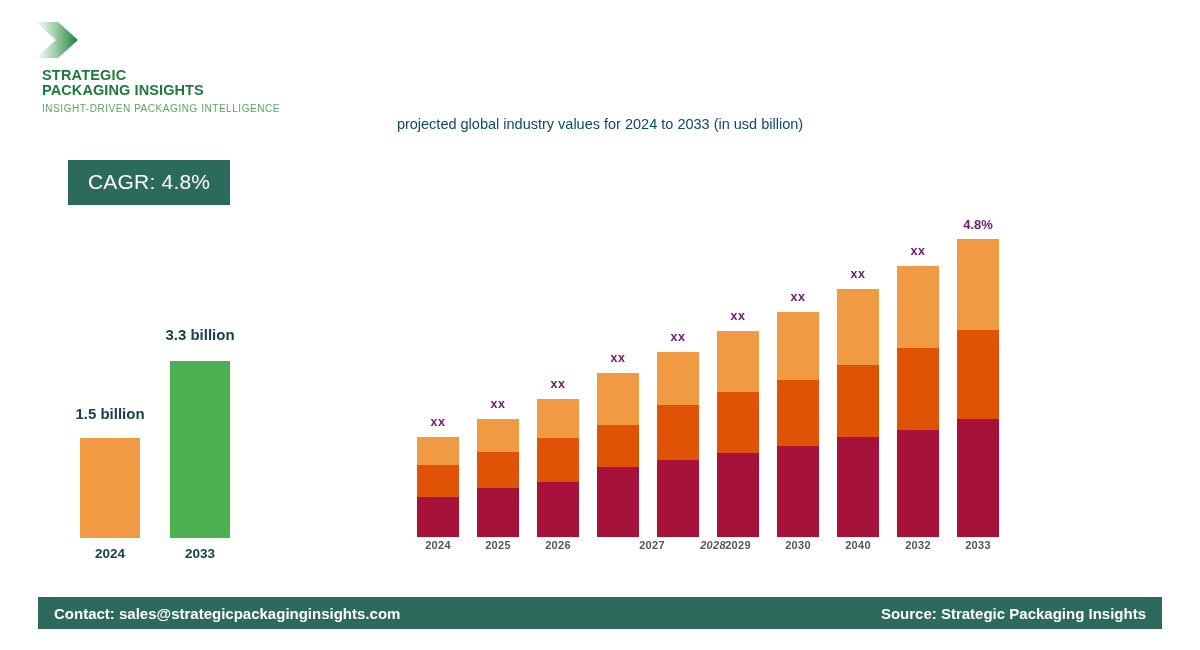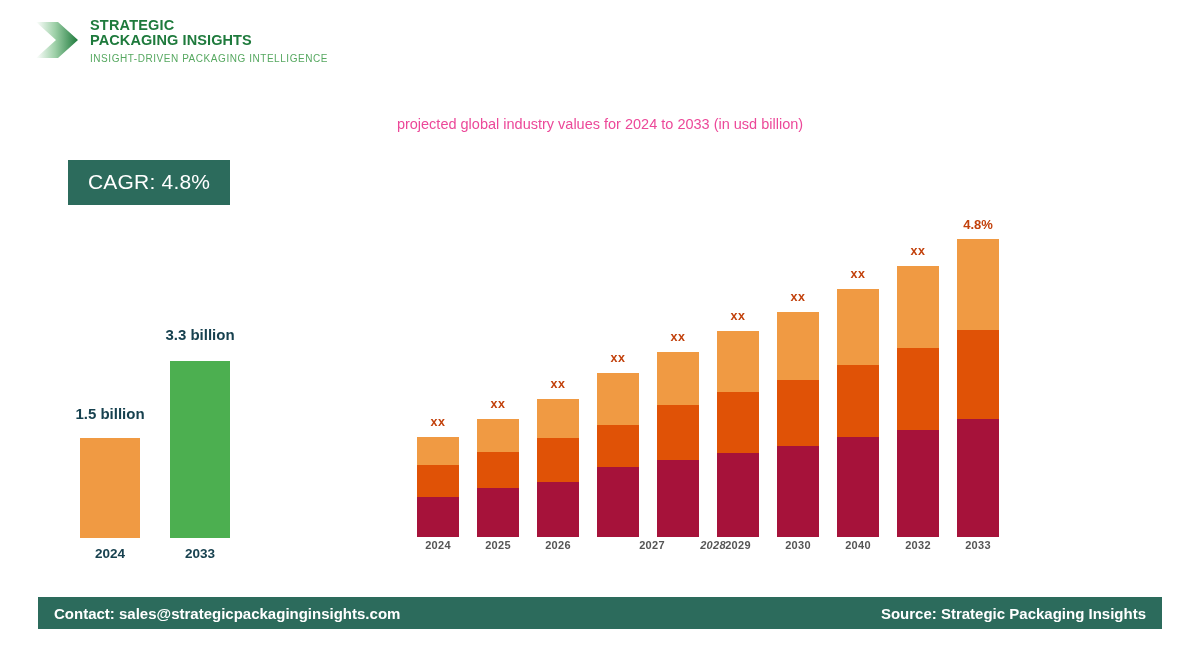--- a/index.html
+++ b/index.html
@@ -5,39 +5,39 @@
 <style>
   html,body{margin:0;padding:0;}
   body{
     width:1200px;height:650px;background:#ffffff;
     font-family:"Liberation Sans", sans-serif;
     overflow:hidden;position:relative;
   }
   .page{position:relative;width:1200px;height:650px;}
 
   
-  .logo{position:absolute;left:34px;top:14px;width:220px;height:66px;display:flex;align-items:flex-start;}
+  .logo{position:absolute;left:34px;top:14px;width:220px;height:66px;display:flex;align-items:flex-start;flex-direction:column;}
   .logo-mark{width:48px;height:48px;flex:0 0 48px;margin-top:2px;}
   .logo-text{margin-left:8px;padding-top:4px;}
   .logo-l1,.logo-l2{
     font-size:14.5px;font-weight:bold;color:#1E7A3C;letter-spacing:.2px;line-height:15px;
   }
   .logo-l2{letter-spacing:.1px;}
   .logo-tag{
     font-size:10px;color:#56A860;letter-spacing:.55px;margin-top:5px;white-space:nowrap;
   }
 
   
   .title{
     position:absolute;left:300px;top:40px;width:600px;text-align:center;
     font-size:27px;font-weight:600;color:#2A5055;line-height:34px;
   }
   .subtitle{
     position:absolute;left:300px;top:116px;width:600px;text-align:center;
-    font-size:14.5px;color:#ec4899;font-weight:400;
+    font-size:14.5px;color:#0c4a6e;font-weight:400;
   }
 
   
   .cagr{
     position:absolute;left:68px;top:160px;
     background:#2C6B5C;color:#ffffff;
     font-size:21px;padding:10px 20px 11px 20px;
     letter-spacing:.2px;
   }
 
@@ -57,21 +57,21 @@
   }
 
   
   .stack{position:absolute;left:0;top:0;width:1200px;height:650px;}
   .sbar{position:absolute;bottom:113px;width:42px;}
   .seg{width:100%;display:block;}
   .seg-a{background:#F09A43;}
   .seg-b{background:#E05206;}
   .seg-c{background:#A6123A;}
   .stop{
-    position:absolute;font-size:12.5px;font-weight:bold;color:#c2410c;
+    position:absolute;font-size:12.5px;font-weight:bold;color:#701a75;
     transform:translateX(-50%);white-space:nowrap;letter-spacing:.5px;
   }
   .stop.pct{font-size:13px;letter-spacing:0;}
   .sxlabel{
     position:absolute;top:539px;font-size:11px;font-weight:bold;color:#555555;
     transform:translateX(-50%);letter-spacing:.3px;
   }
 
   
   .footer{

